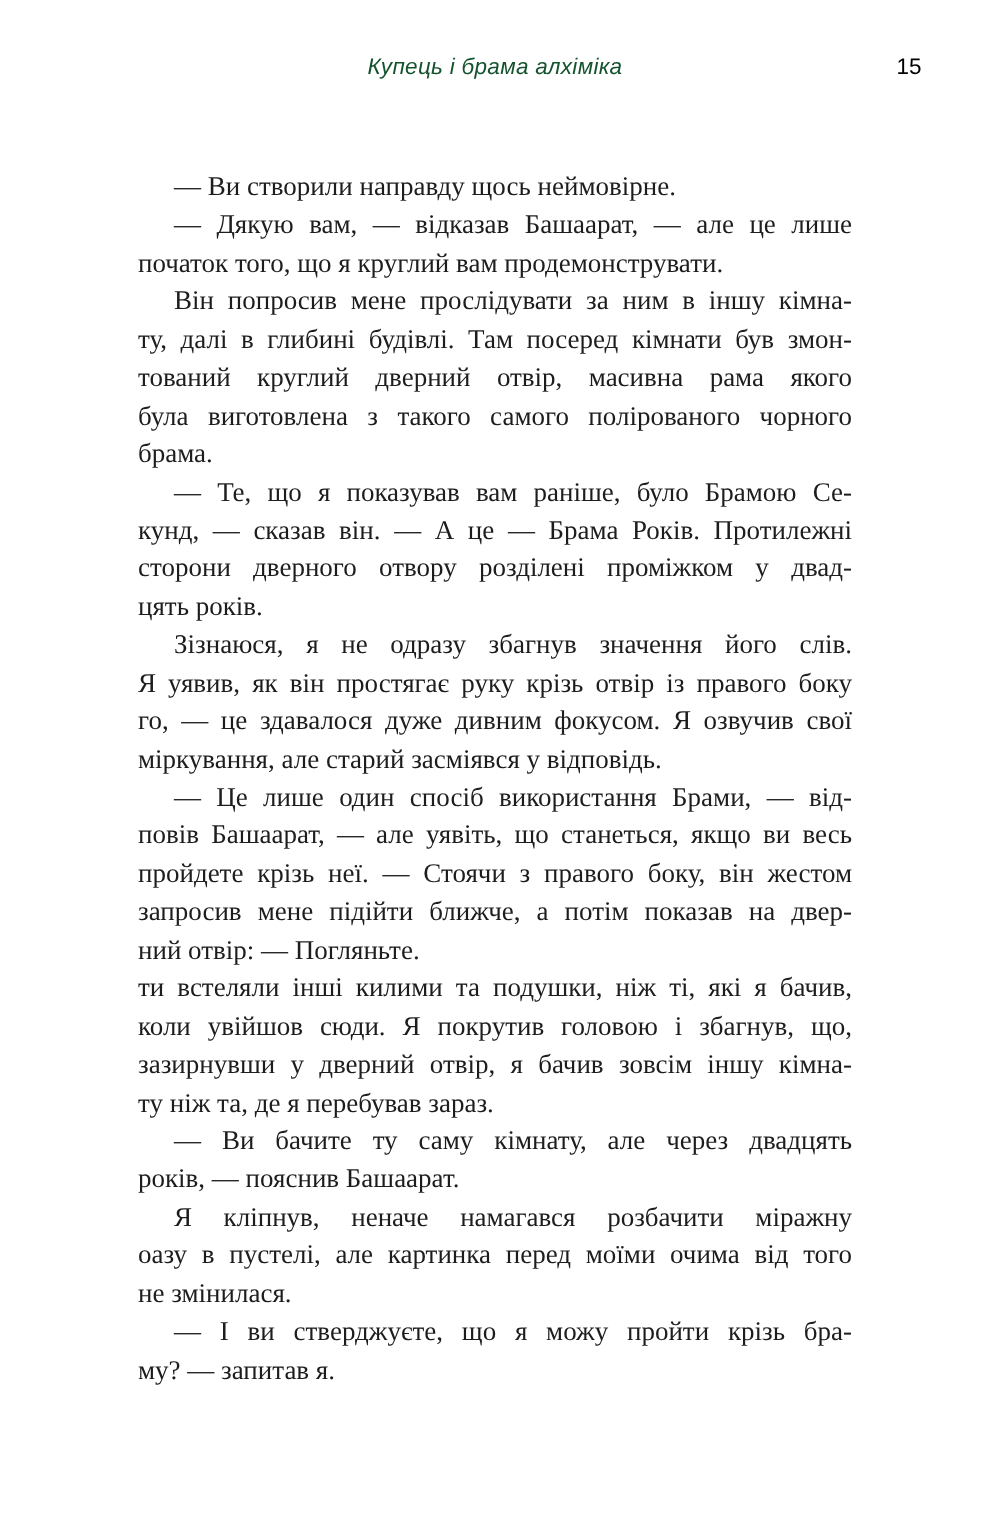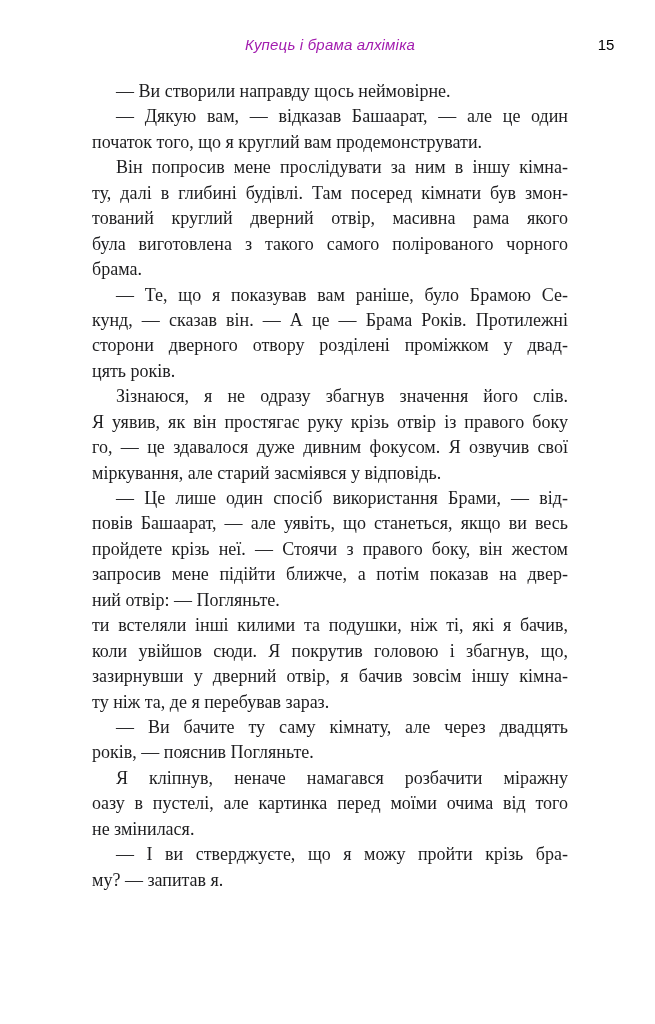--- a/index.html
+++ b/index.html
@@ -23,35 +23,35 @@
     width: 476px;
     height: 22px;
   }
   .running-title {
     display: block;
     text-align: center;
     font-family: "Liberation Sans", sans-serif;
     font-style: italic;
     font-size: 15px;
     letter-spacing: 0.2px;
-    color: #a21caf;
+    color: #14532d;
   }
   .page-number {
     position: absolute;
     top: 36px;
     left: 586px;
     width: 40px;
     text-align: center;
     font-family: "Liberation Sans", sans-serif;
     font-size: 15px;
     color: #000000;
   }
   .text-block {
     position: absolute;
-    top: 79px;
+    top: 112px;
     left: 92px;
     width: 476px;
     color: #1d1d1f;
     font-size: 18px;
     line-height: 25.45px;
   }
   .para { margin: 0; padding: 0; }
   .line {
     text-align: justify;
     text-align-last: justify;
@@ -71,21 +71,21 @@
     <span class="running-title">Купець і брама алхіміка</span>
   </div>
 
   <div class="page-number">15</div>
 
   <div class="text-block">
       <div class="para">
         <div class="line first last">— Ви створили направду щось неймовірне.</div>
       </div>
       <div class="para">
-        <div class="line first">— Дякую вам, — відказав Башаарат, — але це один</div>
+        <div class="line first">— Дякую вам, — відказав Башаарат, — але це лише</div>
         <div class="line last">початок того, що я круглий вам продемонструвати.</div>
       </div>
       <div class="para">
         <div class="line first">Він попросив мене прослідувати за ним в іншу кімна-</div>
         <div class="line">ту, далі в глибині будівлі. Там посеред кімнати був змон-</div>
         <div class="line">тований круглий дверний отвір, масивна рама якого</div>
         <div class="line">була виготовлена з такого самого полірованого чорного</div>
         <div class="line last">брама.</div>
       </div>
       <div class="para">
@@ -108,21 +108,21 @@
         <div class="line last">ний отвір: — Погляньте.</div>
       </div>
       <div class="para">
         <div class="line">ти встеляли інші килими та подушки, ніж ті, які я бачив,</div>
         <div class="line">коли увійшов сюди. Я покрутив головою і збагнув, що,</div>
         <div class="line">зазирнувши у дверний отвір, я бачив зовсім іншу кімна-</div>
         <div class="line last">ту ніж та, де я перебував зараз.</div>
       </div>
       <div class="para">
         <div class="line first">— Ви бачите ту саму кімнату, але через двадцять</div>
-        <div class="line last">років, — пояснив Погляньте.</div>
+        <div class="line last">років, — пояснив Башаарат.</div>
       </div>
       <div class="para">
         <div class="line first">Я кліпнув, неначе намагався розбачити міражну</div>
         <div class="line">оазу в пустелі, але картинка перед моїми очима від того</div>
         <div class="line last">не змінилася.</div>
       </div>
       <div class="para">
         <div class="line first">— І ви стверджуєте, що я можу пройти крізь бра-</div>
         <div class="line last">му? — запитав я.</div>
       </div>

